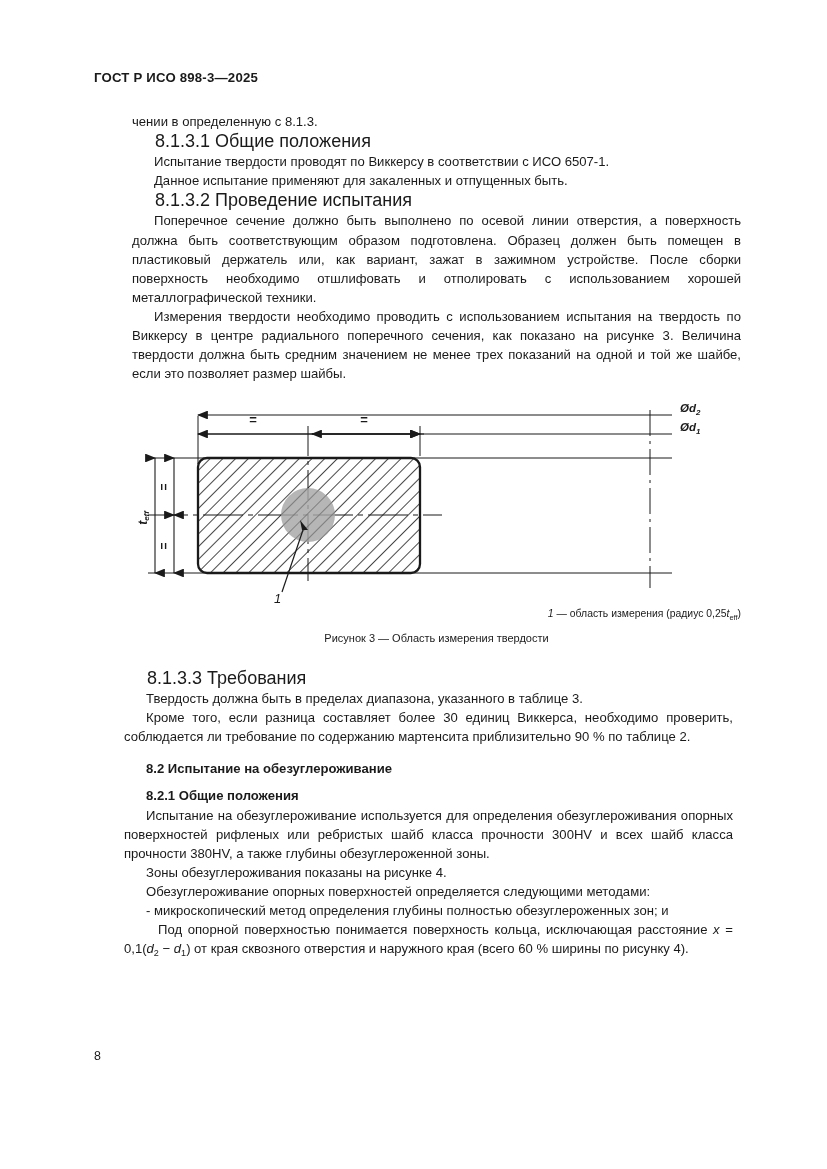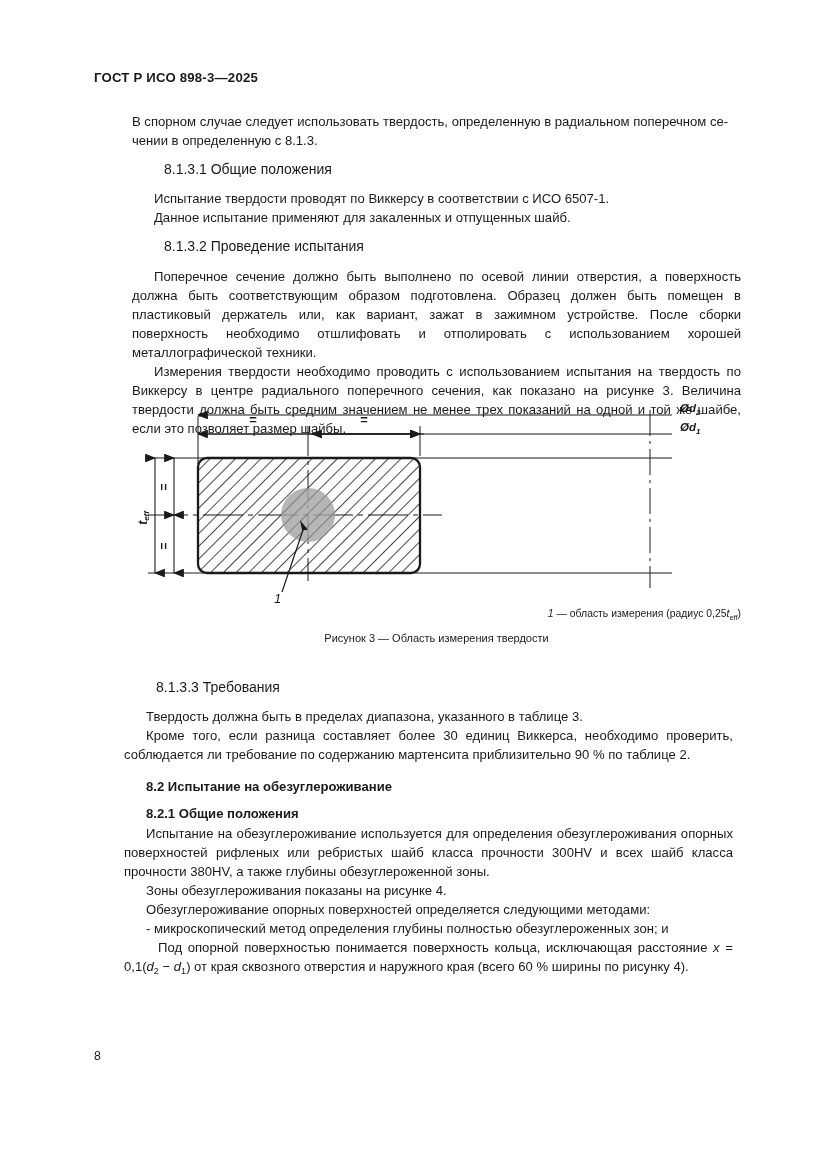--- a/index.html
+++ b/index.html
@@ -47,23 +47,23 @@
   p.noj { text-align: left; }
   .ind { text-indent: 22px; }
   .h-bold {
     font-weight: bold;
     font-size: 13.1px;
     line-height: 19.1px;
     margin: 0;
     text-indent: 22px;
   }
   .sub {
-    font-size: 14px;
+    font-size: 18px;
     line-height: 19.1px;
-    margin: 10px;
+    margin: 1px;
     text-indent: 22px;
   }
   .gap-s { height: 8px; }
   .gap-m { height: 13px; }
   sub { font-size: 9px; vertical-align: baseline; position: relative; top: 3px; }
   i { font-style: italic; }
 
   
   .figure-wrap {
     position: absolute;
@@ -111,27 +111,26 @@
 </style>
 </head>
 <body>
 
 <div class="page">
 
   <div class="doc-header">ГОСТ Р ИСО 898-3—2025</div>
 
   <div class="content">
 
-    <p class="noj">В спорном случае следует использовать твердость, определенную в радиальном поперечном се-</p>
     <p class="noj">чении в определенную с 8.1.3.</p>
 
 
     <div class="sub">8.1.3.1  Общие положения</div>
     <p class="ind noj">Испытание твердости проводят по Виккерсу в соответствии с ИСО 6507-1.</p>
-    <p class="ind noj">Данное испытание применяют для закаленных и отпущенных шайб.</p>
+    <p class="ind noj">Данное испытание применяют для закаленных и отпущенных быть.</p>
 
     <div class="sub">8.1.3.2  Проведение испытания</div>
     <p class="ind">Поперечное сечение должно быть выполнено по осевой линии отверстия, а поверхность должна быть соответствующим образом подготовлена. Образец должен быть помещен в пластиковый держатель или, как вариант, зажат в зажимном устройстве. После сборки поверхность необходимо отшлифовать и отполировать с использованием хорошей металлографической техники.</p>
     <p class="ind">Измерения твердости необходимо проводить с использованием испытания на твердость по Виккерсу в центре радиального поперечного сечения, как показано на рисунке 3. Величина твердости должна быть средним значением не менее трех показаний на одной и той же шайбе, если это позволяет размер шайбы.</p>
 
   </div>
 
   <div class="figure-wrap">
 
     <svg class="fig-svg" width="609" height="208" viewBox="0 0 609 208">

